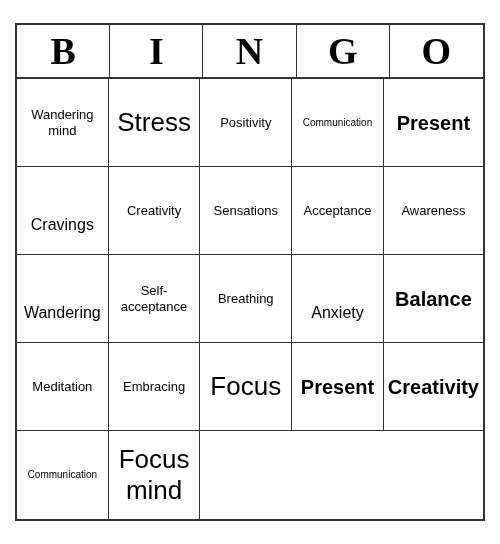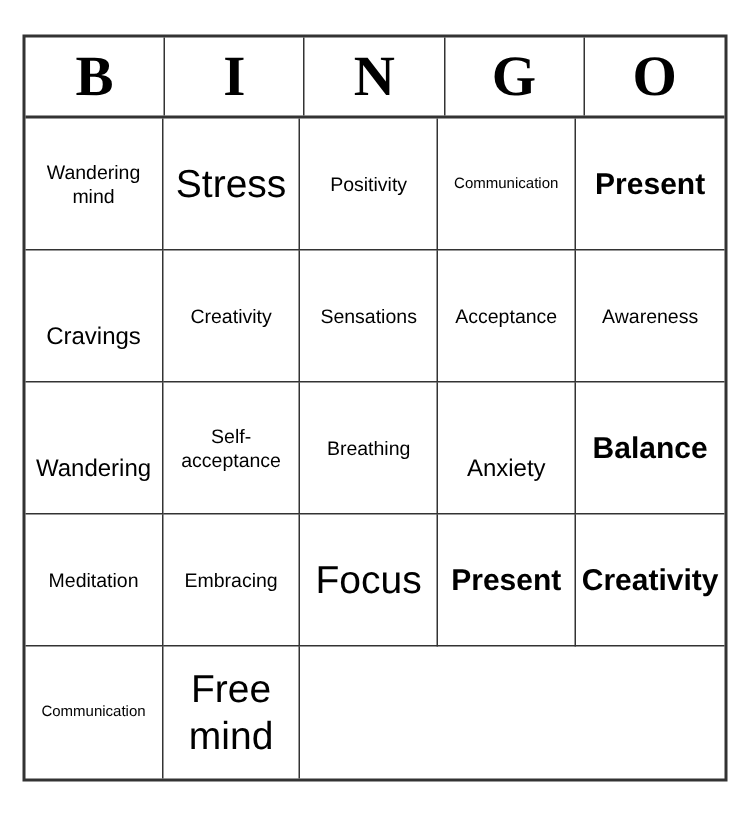--- a/index.html
+++ b/index.html
@@ -166,16 +166,16 @@
       <div class="bingo-cell">
         <span class="size-lg">Present</span>
       </div>
       <div class="bingo-cell">
         <span class="size-lg">Creativity</span>
       </div>
       <div class="bingo-cell">
         <span class="size-xs">Communication</span>
       </div>
       <div class="bingo-cell">
-        <span class="size-xl">Free mind</span>
+        <span class="size-xl">Focus mind</span>
       </div>
     </div>
 </div>
 
 </body></html>

